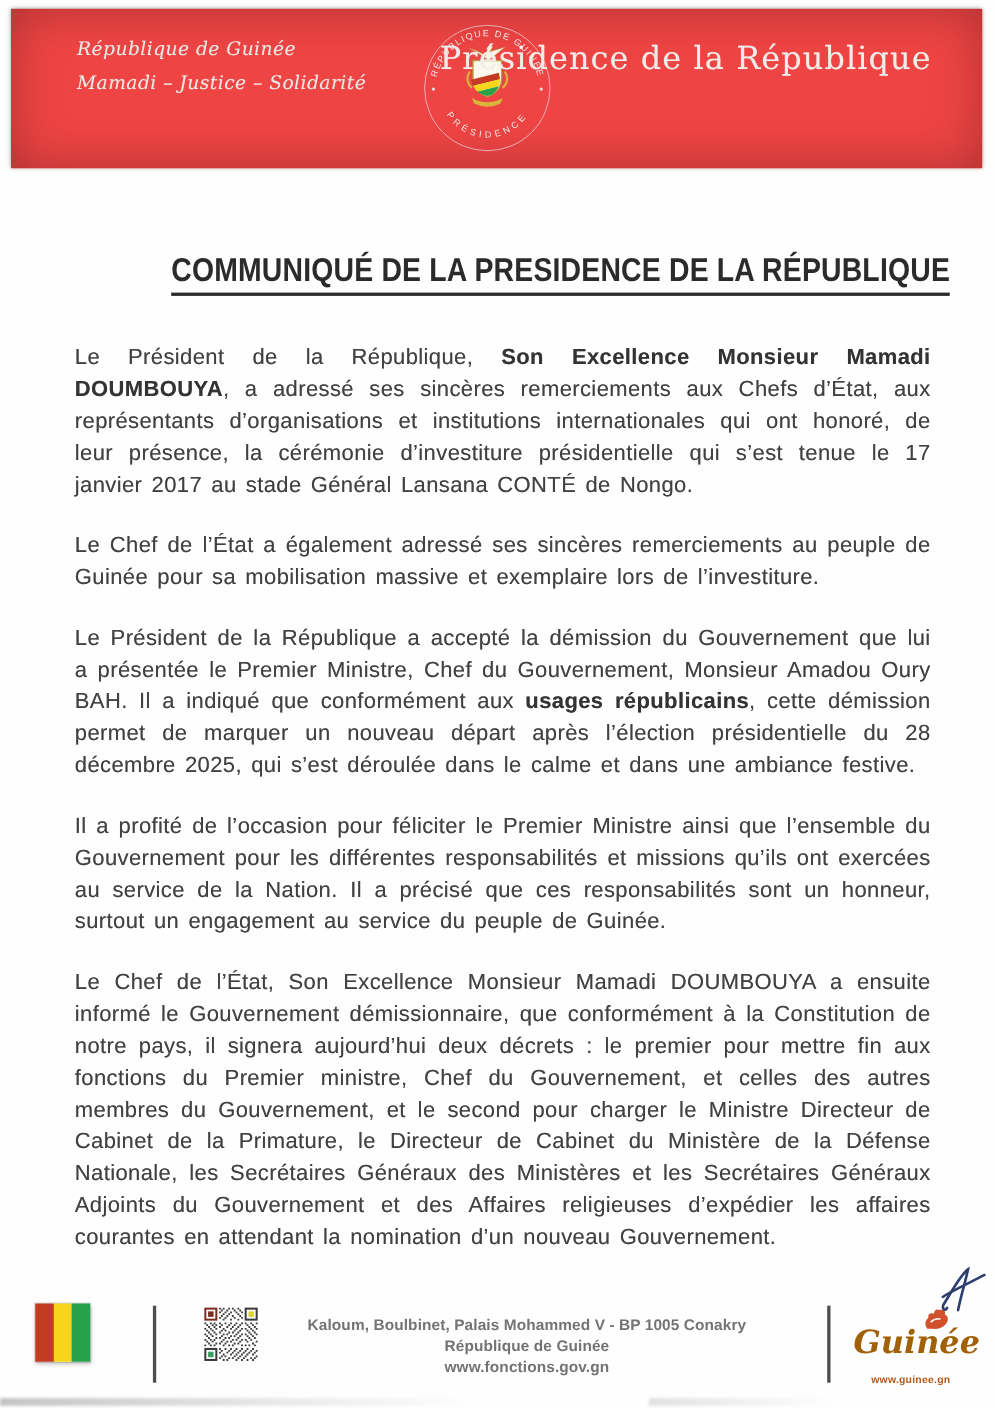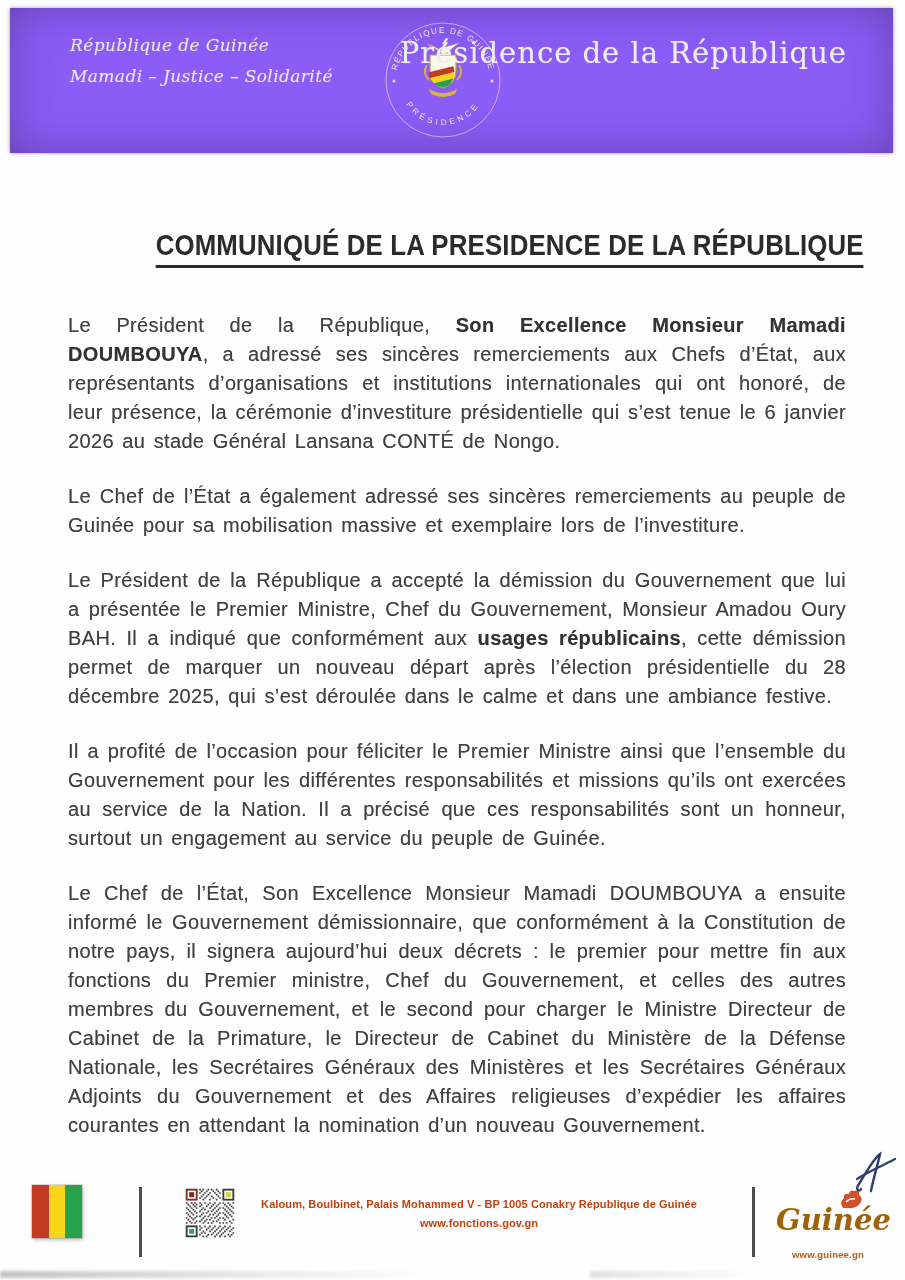--- a/index.html
+++ b/index.html
@@ -53,21 +53,21 @@
     position: absolute; left: 32px; top: 1185px; width: 50px; height: 53px;
     display: flex; box-shadow: 0 0 0 1px rgba(0,0,0,.12), 1px 2px 4px rgba(0,0,0,.25);
   }
   .flag span { flex: 1; }
   .vdiv { position: absolute; width: 3px; height: 70px; background: #4d4d4d; top: 1187px; }
   .vdiv.one { left: 139px; }
   .vdiv.two { left: 752px; }
   .qr { position: absolute; left: 185px; top: 1188px; width: 50px; height: 50px; }
   .address {
     position: absolute; left: 240px; top: 1195px; width: 478px; text-align: center;
-    font-size: 11px; font-weight: bold; color: #c2410c; line-height: 19px;
+    font-size: 14px; font-weight: bold; color: #737373; line-height: 19px;
     letter-spacing: .1px;
   }
   .guinee { position: absolute; left: 776px; top: 1192px; width: 104px; text-align: center; }
   .guinee-text {
     font-family: "DejaVu Serif", serif; font-style: italic; font-weight: bold;
     font-size: 29px; line-height: 1; margin-top: 14px;
   }
   .guinee-url { font-size: 9.5px; font-weight: bold; color: #b45a1d; margin-top: 14px; letter-spacing: .2px; }
   .guinee-bird { position: absolute; top: -4px; right: 14px; width: 30px; height: 26px; }
   .signature { position: absolute; left: 852px; top: 1148px; width: 48px; height: 50px; }
@@ -78,21 +78,21 @@
     background: linear-gradient(90deg, rgba(125,125,125,.45), rgba(165,165,165,.2) 65%, rgba(200,200,200,0));
     filter: blur(1.5px);
   }
   .scan-smudge.b { left: 590px; width: 170px; opacity: .5; }
 </style>
 </head>
 <body>
 
 <div class="page">
 
-  <header class="band" style="background-color: #8b5cf6;">
+  <header class="band" style="background-color: #ef4444;">
     <div class="motto">
       <div>République de Guinée</div>
       <div>Mamadi – Justice – Solidarité</div>
     </div>
 
     <svg class="seal" viewBox="0 0 120 126" aria-hidden="true">
       <circle cx="60" cy="63" r="57" fill="none" stroke="rgba(235,235,235,.65)" stroke-width="0.9"></circle>
       <defs>
         <path id="sealArcTop" d="M 13 63 A 47 47 0 1 1 107 63"></path>
         <path id="sealArcBottom" d="M 17 65 A 43 43 0 0 0 103 65"></path>
@@ -123,21 +123,21 @@
     </svg>
 
     <div class="script-title">Présidence de la République</div>
   </header>
 
   <h1 class="doc-title">
     <span>COMMUNIQUÉ DE LA PRESIDENCE DE LA RÉPUBLIQUE</span>
   </h1>
 
   <main class="content">
-    <p><span>Le Président de la République, </span><b>Son Excellence Monsieur Mamadi DOUMBOUYA</b><span>, a adressé ses sincères remerciements aux Chefs d’État, aux représentants d’organisations et institutions internationales qui ont honoré, de leur présence, la cérémonie d’investiture présidentielle qui s’est tenue le 6 janvier 2026 au stade Général Lansana CONTÉ de Nongo.</span></p>
+    <p><span>Le Président de la République, </span><b>Son Excellence Monsieur Mamadi DOUMBOUYA</b><span>, a adressé ses sincères remerciements aux Chefs d’État, aux représentants d’organisations et institutions internationales qui ont honoré, de leur présence, la cérémonie d’investiture présidentielle qui s’est tenue le 17 janvier 2017 au stade Général Lansana CONTÉ de Nongo.</span></p>
     <p><span>Le Chef de l’État a également adressé ses sincères remerciements au peuple de Guinée pour sa mobilisation massive et exemplaire lors de l’investiture.</span></p>
     <p><span>Le Président de la République a accepté la démission du Gouvernement que lui a présentée le Premier Ministre, Chef du Gouvernement, Monsieur Amadou Oury BAH. Il a indiqué que conformément aux </span><b>usages républicains</b><span>, cette démission permet de marquer un nouveau départ après l’élection présidentielle du 28 décembre 2025, qui s’est déroulée dans le calme et dans une ambiance festive.</span></p>
     <p><span>Il a profité de l’occasion pour féliciter le Premier Ministre ainsi que l’ensemble du Gouvernement pour les différentes responsabilités et missions qu’ils ont exercées au service de la Nation. Il a précisé que ces responsabilités sont un honneur, surtout un engagement au service du peuple de Guinée.</span></p>
     <p><span>Le Chef de l’État, Son Excellence Monsieur Mamadi DOUMBOUYA a ensuite informé le Gouvernement démissionnaire, que conformément à la Constitution de notre pays, il signera aujourd’hui deux décrets : le premier pour mettre fin aux fonctions du Premier ministre, Chef du Gouvernement, et celles des autres membres du Gouvernement, et le second pour charger le Ministre Directeur de Cabinet de la Primature, le Directeur de Cabinet du Ministère de la Défense Nationale, les Secrétaires Généraux des Ministères et les Secrétaires Généraux Adjoints du Gouvernement et des Affaires religieuses d’expédier les affaires courantes en attendant la nomination d’un nouveau Gouvernement.</span></p>
   </main>
 
   <div class="flag">
     <span style="background-color: rgb(195, 59, 34);"></span>
     <span style="background-color: rgb(246, 213, 26);"></span>
     <span style="background-color: rgb(40, 162, 74);"></span>

